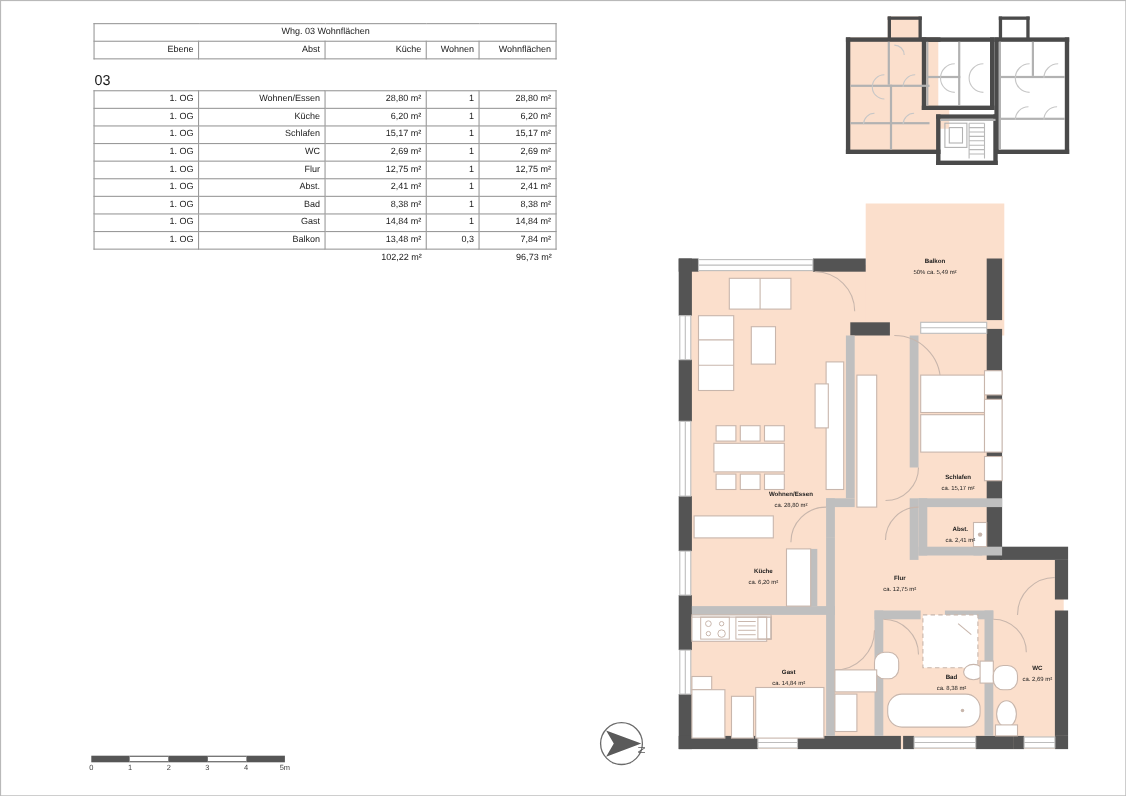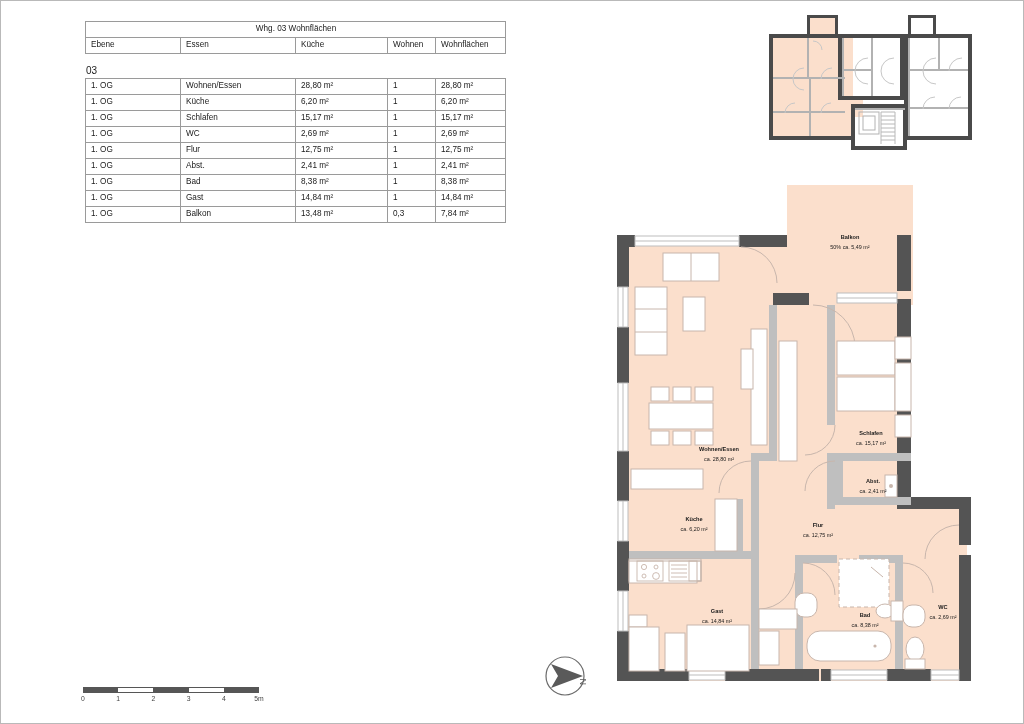--- a/index.html
+++ b/index.html
@@ -19,38 +19,38 @@
   
   #area-table{
     position:absolute;left:84px;top:20px;width:420px;
     font-size:8.2px;
   }
   table.sched{border-collapse:collapse;width:100%;table-layout:fixed;border-radius:16px;}
   table.sched td,table.sched th{
     border:1px solid #9a9a9a;
     padding:2px 4px 2px 5px;
     font-weight:normal;
-    text-align:left;
+    text-align:right;
     height:11px;
     vertical-align:middle;
     background:#fff;
     font-size:8.2px;
     line-height:1.05;
     overflow:hidden;white-space:nowrap;
   }
   table.sched .title-cell{text-align:center;}
   .col-ebene{width:95px;}
   .col-name{width:115px;}
   .col-flaeche{width:92px;}
   .col-faktor{width:48px;}
   .col-wohn{width:70px;}
 
   .group-label{
     margin:11px 0 2px 1px;
-    font-size:10px;
+    font-size:13px;
   }
   .totals-row td{border:none;border-top:1px solid transparent;}
   .totals-row td.num{border:none;}
 
   
   #site-plan{position:absolute;left:762px;top:6px;width:228px;height:158px;}
   #site-plan svg{display:block;}
 
   
   #floor-plan{position:absolute;left:598px;top:168px;width:420px;height:534px;}
@@ -88,21 +88,21 @@
           <col class="col-flaeche">
           <col class="col-faktor">
           <col class="col-wohn">
       </colgroup>
       <tbody>
         <tr>
           <td class="title-cell" colspan="5">Whg. 03 Wohnflächen</td>
         </tr>
         <tr>
           <td>Ebene</td>
-          <td>Essen</td>
+          <td>Abst</td>
           <td>Küche</td>
           <td>Wohnen</td>
           <td>Wohnflächen</td>
         </tr>
       </tbody>
     </table>
 
     <div class="group-label">03</div>
 
     <table class="sched">
@@ -169,20 +169,27 @@
             <td>14,84 m²</td>
             <td>1</td>
             <td>14,84 m²</td>
           </tr>
           <tr>
             <td>1. OG</td>
             <td>Balkon</td>
             <td>13,48 m²</td>
             <td>0,3</td>
             <td>7,84 m²</td>
+          </tr>
+          <tr class="totals-row">
+            <td class="num"></td>
+            <td class="num"></td>
+            <td class="num">102,22 m²</td>
+            <td class="num"></td>
+            <td class="num">96,73 m²</td>
           </tr>
         </tbody>
     </table>
   </div>
 
   <div id="site-plan">
     <svg width="228" height="158" viewBox="0 0 228 158" xmlns="http://www.w3.org/2000/svg">
       <g>
 
         <rect x="8" y="27" width="82" height="106" fill="#FBDFCC" stroke="none"></rect>

